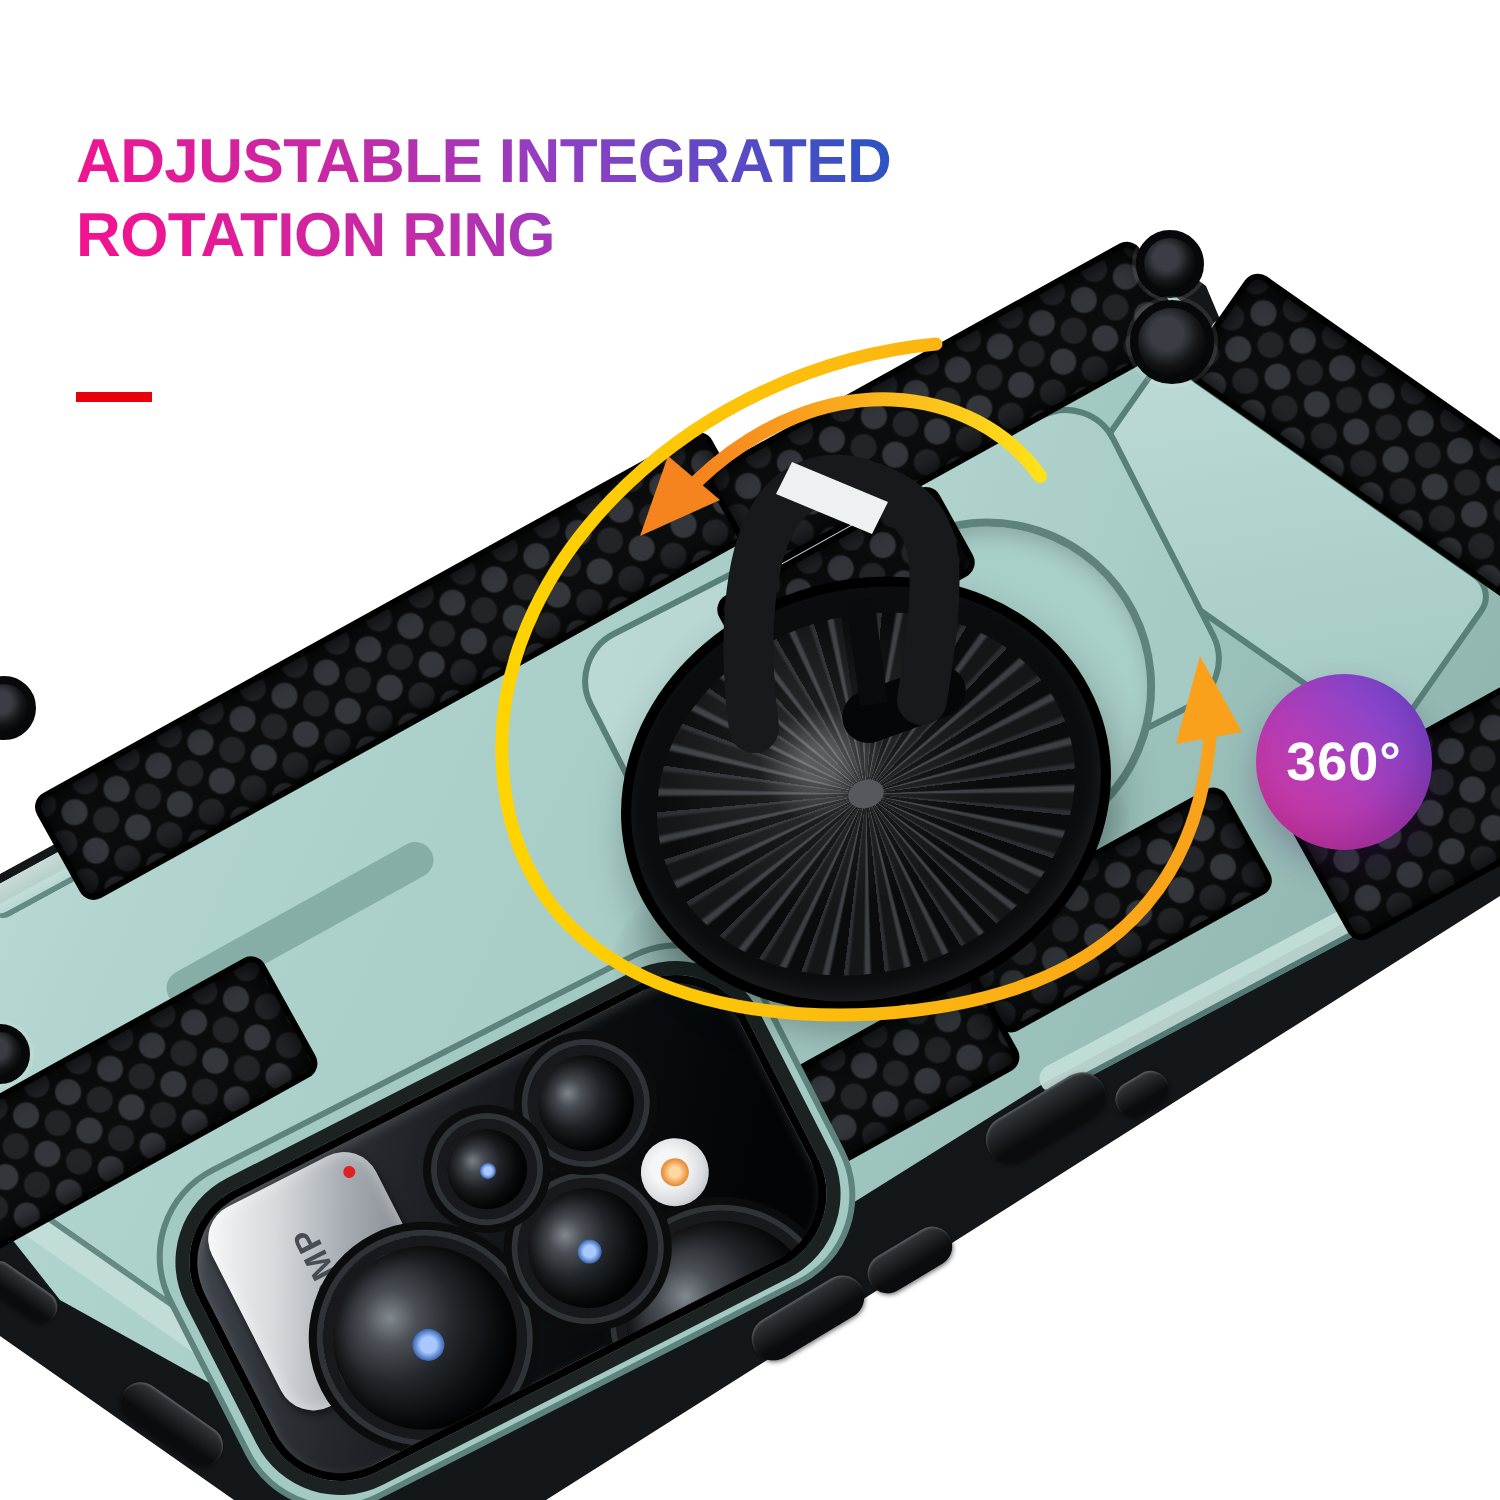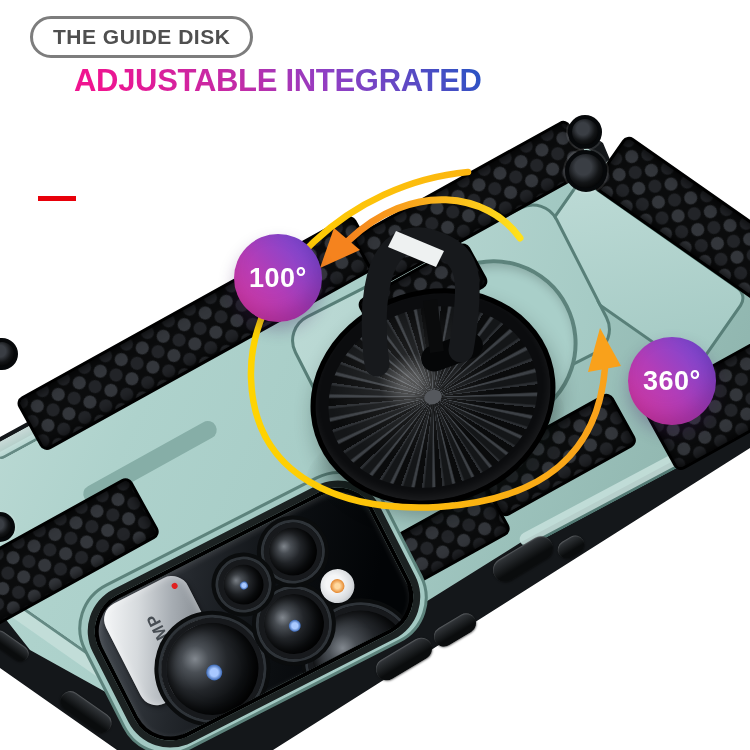--- a/index.html
+++ b/index.html
@@ -5,21 +5,21 @@
   html,body{margin:0;padding:0;background:#ffffff;font-family:"Liberation Sans",sans-serif;}
   #scene{position:relative;width:750px;height:750px;background:#ffffff;overflow:hidden;}
   .abs{position:absolute;}
 
   
   .pill{left:30px;top:16px;height:36px;padding:0 20px;border:3px solid #7d7d7d;border-radius:22px;
         display:flex;align-items:center;background:#fff;}
   .pill span{font-size:21px;font-weight:700;color:#4f4f4f;letter-spacing:.5px;}
   .headline{left:38px;top:62px;width:440px;font-size:31px;line-height:37px;font-weight:700;letter-spacing:-.3px;
         background-image:linear-gradient(52deg,#f01490 8%,#c12ca8 38%,#8f3fc4 58%,#2d53c4 90%);
-        -webkit-background-clip:text;background-clip:text;color:transparent;margin-left:36px;}
+        -webkit-background-clip:text;background-clip:text;color:transparent;}
   .dash{left:38px;top:196px;width:38px;height:5px;background:#e8000a;}
 
   
   .case-outer{inset:0;width:750px;height:750px;background:#14171a;
     clip-path:polygon(0px 437px,538px 143px,562px 133px,588px 132px,603px 143px,611px 162px,750px 263px,
                       750px 448px,273px 750px,117px 750px,0px 668px);}
   .case-teal{inset:0;width:750px;height:750px;
     background:linear-gradient(115deg,#c9e2dd 0%,#aed2cc 30%,#a5cbc5 55%,#8fb5ae 85%,#7fa59e 100%);
     clip-path:polygon(0px 452px,541px 157px,563px 147px,585px 146px,596px 155px,603px 171px,741px 268px,
                       750px 274px,750px 420px,523px 541px,400px 618px,300px 682px,240px 718px,120px 700px,
@@ -167,28 +167,23 @@
     <path d="M 377,364 C 371,318 375,280 386,260 C 395,243 412,237 428,241 C 446,246 460,255 464,268 C 470,281 467,314 461,350" stroke="#17191c" stroke-width="25" stroke-linecap="round" fill="none"></path>
     <polygon points="396,231 444,251 436,267 388,247" fill="#eef1f1"></polygon>
 
     <path d="M 520,238 C 488,193 412,180 348,241" stroke="url(#gSmall)" stroke-width="7" stroke-linecap="round" fill="none"></path>
     <polygon points="320,268 360,250 334,228" fill="#f5831e"></polygon>
 
     <path d="M 468,172 C 350,183 248,278 251,378 C 254,478 342,512 438,507 C 545,500 598,452 605,368" stroke="url(#gBig)" stroke-width="6.5" stroke-linecap="round" fill="none"></path>
     <polygon points="600,328 588,372 621,366" fill="#f9a11b"></polygon>
   </svg>
 
-  <div class="abs angle-badge" style="left:234px;top:234px;">
-    <span>100°</span>
-  </div>
   <div class="abs angle-badge" style="left:628px;top:337px;text-align:center;">
     <span>360°</span>
   </div>
 
-  <div class="abs pill">
-    <span>THE GUIDE DISK</span>
-  </div>
   <div class="abs headline">
     <div>ADJUSTABLE INTEGRATED</div>
+    <div>ROTATION RING</div>
   </div>
   <div class="abs dash"></div>
 
 </div>
 
 </body></html>

